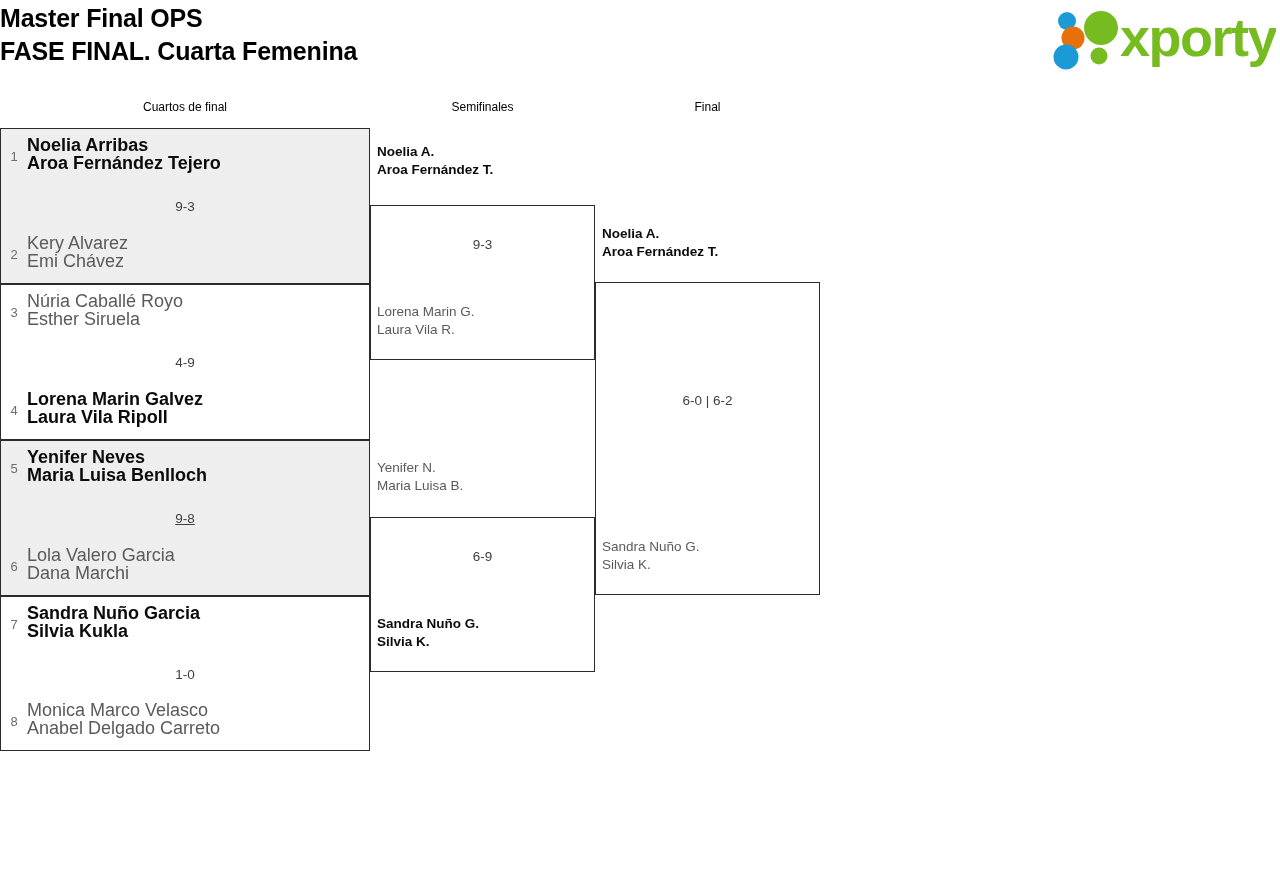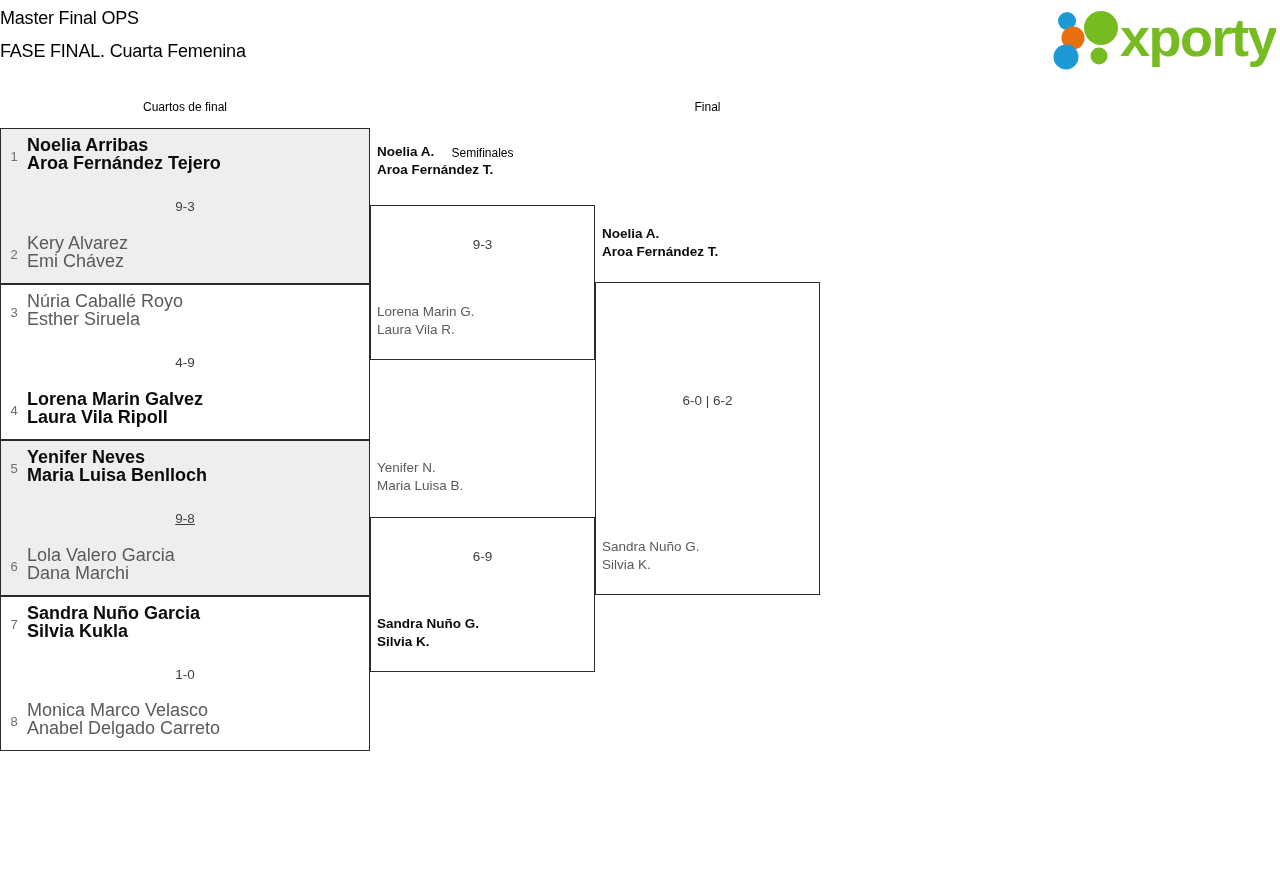--- a/index.html
+++ b/index.html
@@ -17,22 +17,22 @@
     background: #ffffff;
   }
 
   
   #header-title {
     position: absolute;
     left: 0px; top: 2px;
     width: 900px;
   }
   .title-line {
-    font-size: 18px;
-    font-weight: 400;
+    font-size: 25px;
+    font-weight: 700;
     color: #000000;
     line-height: 33px;
     letter-spacing: -0.2px;
     white-space: nowrap;
   }
 
   
   #logo {
     position: absolute;
     left: 1048px; top: 4px;
@@ -45,21 +45,21 @@
     position: absolute;
     top: 96px;
     font-size: 12px;
     font-weight: 400;
     color: #000000;
     text-align: center;
     white-space: nowrap;
     line-height: 22px;
   }
   #col-header-0 { left: 0px;   width: 370px; }
-  #col-header-1 { left: 370px; width: 225px; margin-top: 46px; }
+  #col-header-1 { left: 370px; width: 225px; }
   #col-header-2 { left: 595px; width: 225px; }
 
   
   #bracket {
     position: absolute;
     left: 0px; top: 0px;
     width: 1280px; height: 883px;
   }
 
   

